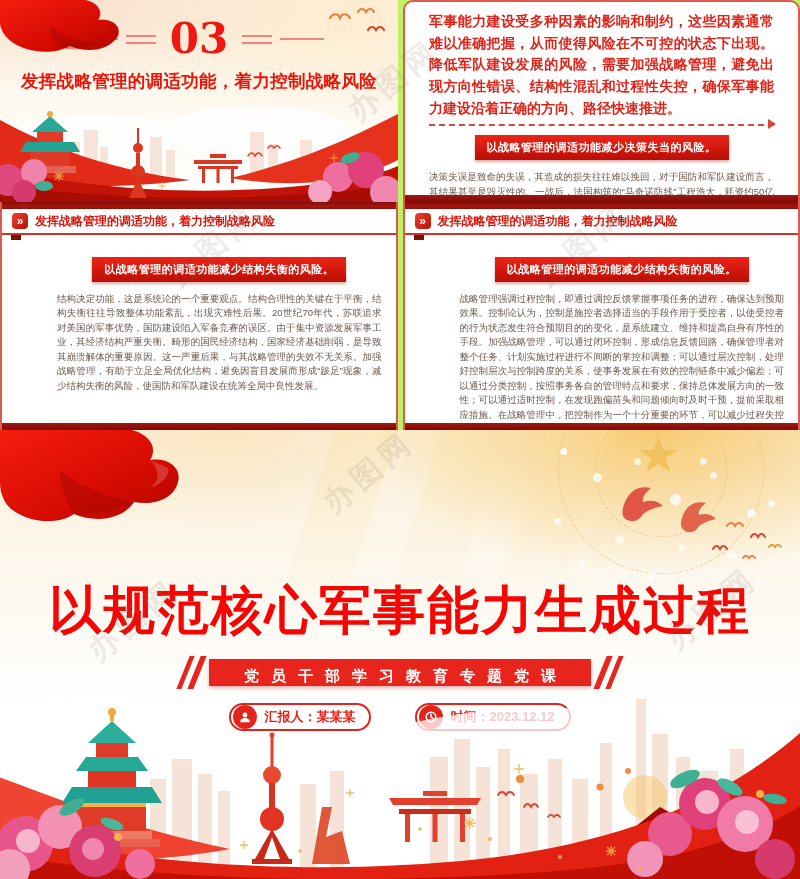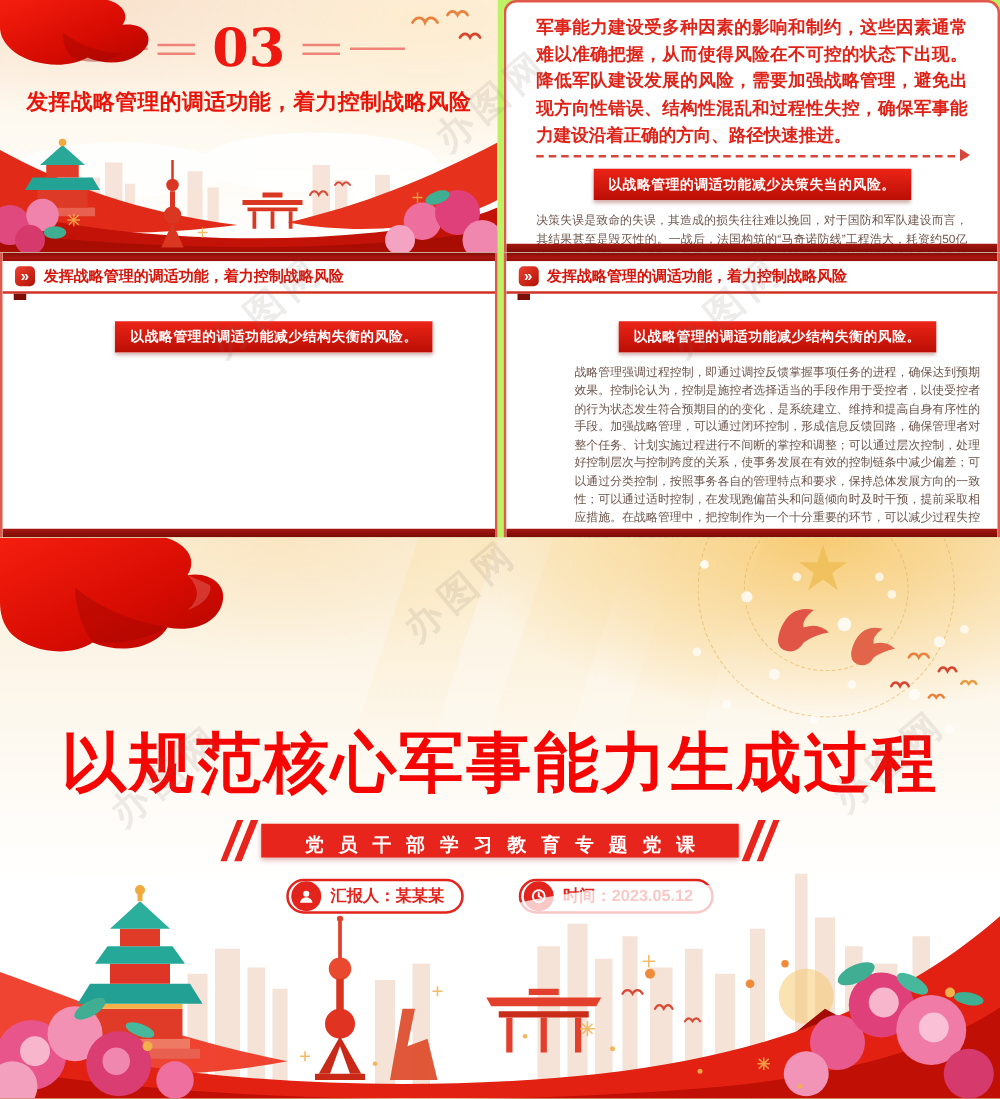--- a/index.html
+++ b/index.html
@@ -228,20 +228,21 @@
         <span class="hdr-icon">»</span>
         <span class="hdr-title">发挥战略管理的调适功能，着力控制战略风险</span>
       </div>
       <div class="hdr-line"></div>
       <div class="content-area">
         <div class="ribbon-wrap mt22">
           <div class="ribbon">
             <span>以战略管理的调适功能减少结构失衡的风险。</span>
           </div>
         </div>
+        <div class="bodytext">结构决定功能，这是系统论的一个重要观点。结构合理性的关键在于平衡，结构失衡往往导致整体功能紊乱，出现灾难性后果。20世纪70年代，苏联追求对美国的军事优势，国防建设陷入军备竞赛的误区。由于集中资源发展军事工业，其经济结构严重失衡。畸形的国民经济结构，国家经济基础削弱，是导致其崩溃解体的重要原因。这一严重后果，与其战略管理的失效不无关系。加强战略管理，有助于立足全局优化结构，避免因盲目发展而形成“跛足”现象，减少结构失衡的风险，使国防和军队建设在统筹全局中良性发展。</div>
       </div>
       <div class="bottom-bar"></div>
     </div>
 
     <div class="slide slide-content">
       <div class="top-bar"></div>
       <div class="hdr">
         <span class="hdr-icon">»</span>
         <span class="hdr-title">发挥战略管理的调适功能，着力控制战略风险</span>
       </div>
@@ -314,21 +315,21 @@
         </span>
         <span class="pill-text">汇报人：某某某</span>
       </div>
       <div class="pill">
         <span class="pill-icon">
           <svg width="14" height="14" viewBox="0 0 24 24">
               <circle cx="12" cy="12" r="8.2" stroke="#fff" stroke-width="2.6" fill="none"></circle>
               <path d="M12,7.5 V12 L15.8,14.2" stroke="#fff" stroke-width="2.6" fill="none" stroke-linecap="round"></path>
             </svg>
         </span>
-        <span class="pill-text">时间：2023.05.12</span>
+        <span class="pill-text">时间：2023.12.12</span>
       </div>
     </div>
 
     <svg class="cover-footer" viewBox="0 0 800 200">
       <g fill="#ffffff" opacity=".75">
         <ellipse cx="250" cy="95" rx="180" ry="42"></ellipse>
           <ellipse cx="560" cy="75" rx="200" ry="46"></ellipse>
           <ellipse cx="90" cy="60" rx="120" ry="38"></ellipse>
       </g>
       <g fill="#f3d8c8" opacity=".7">

